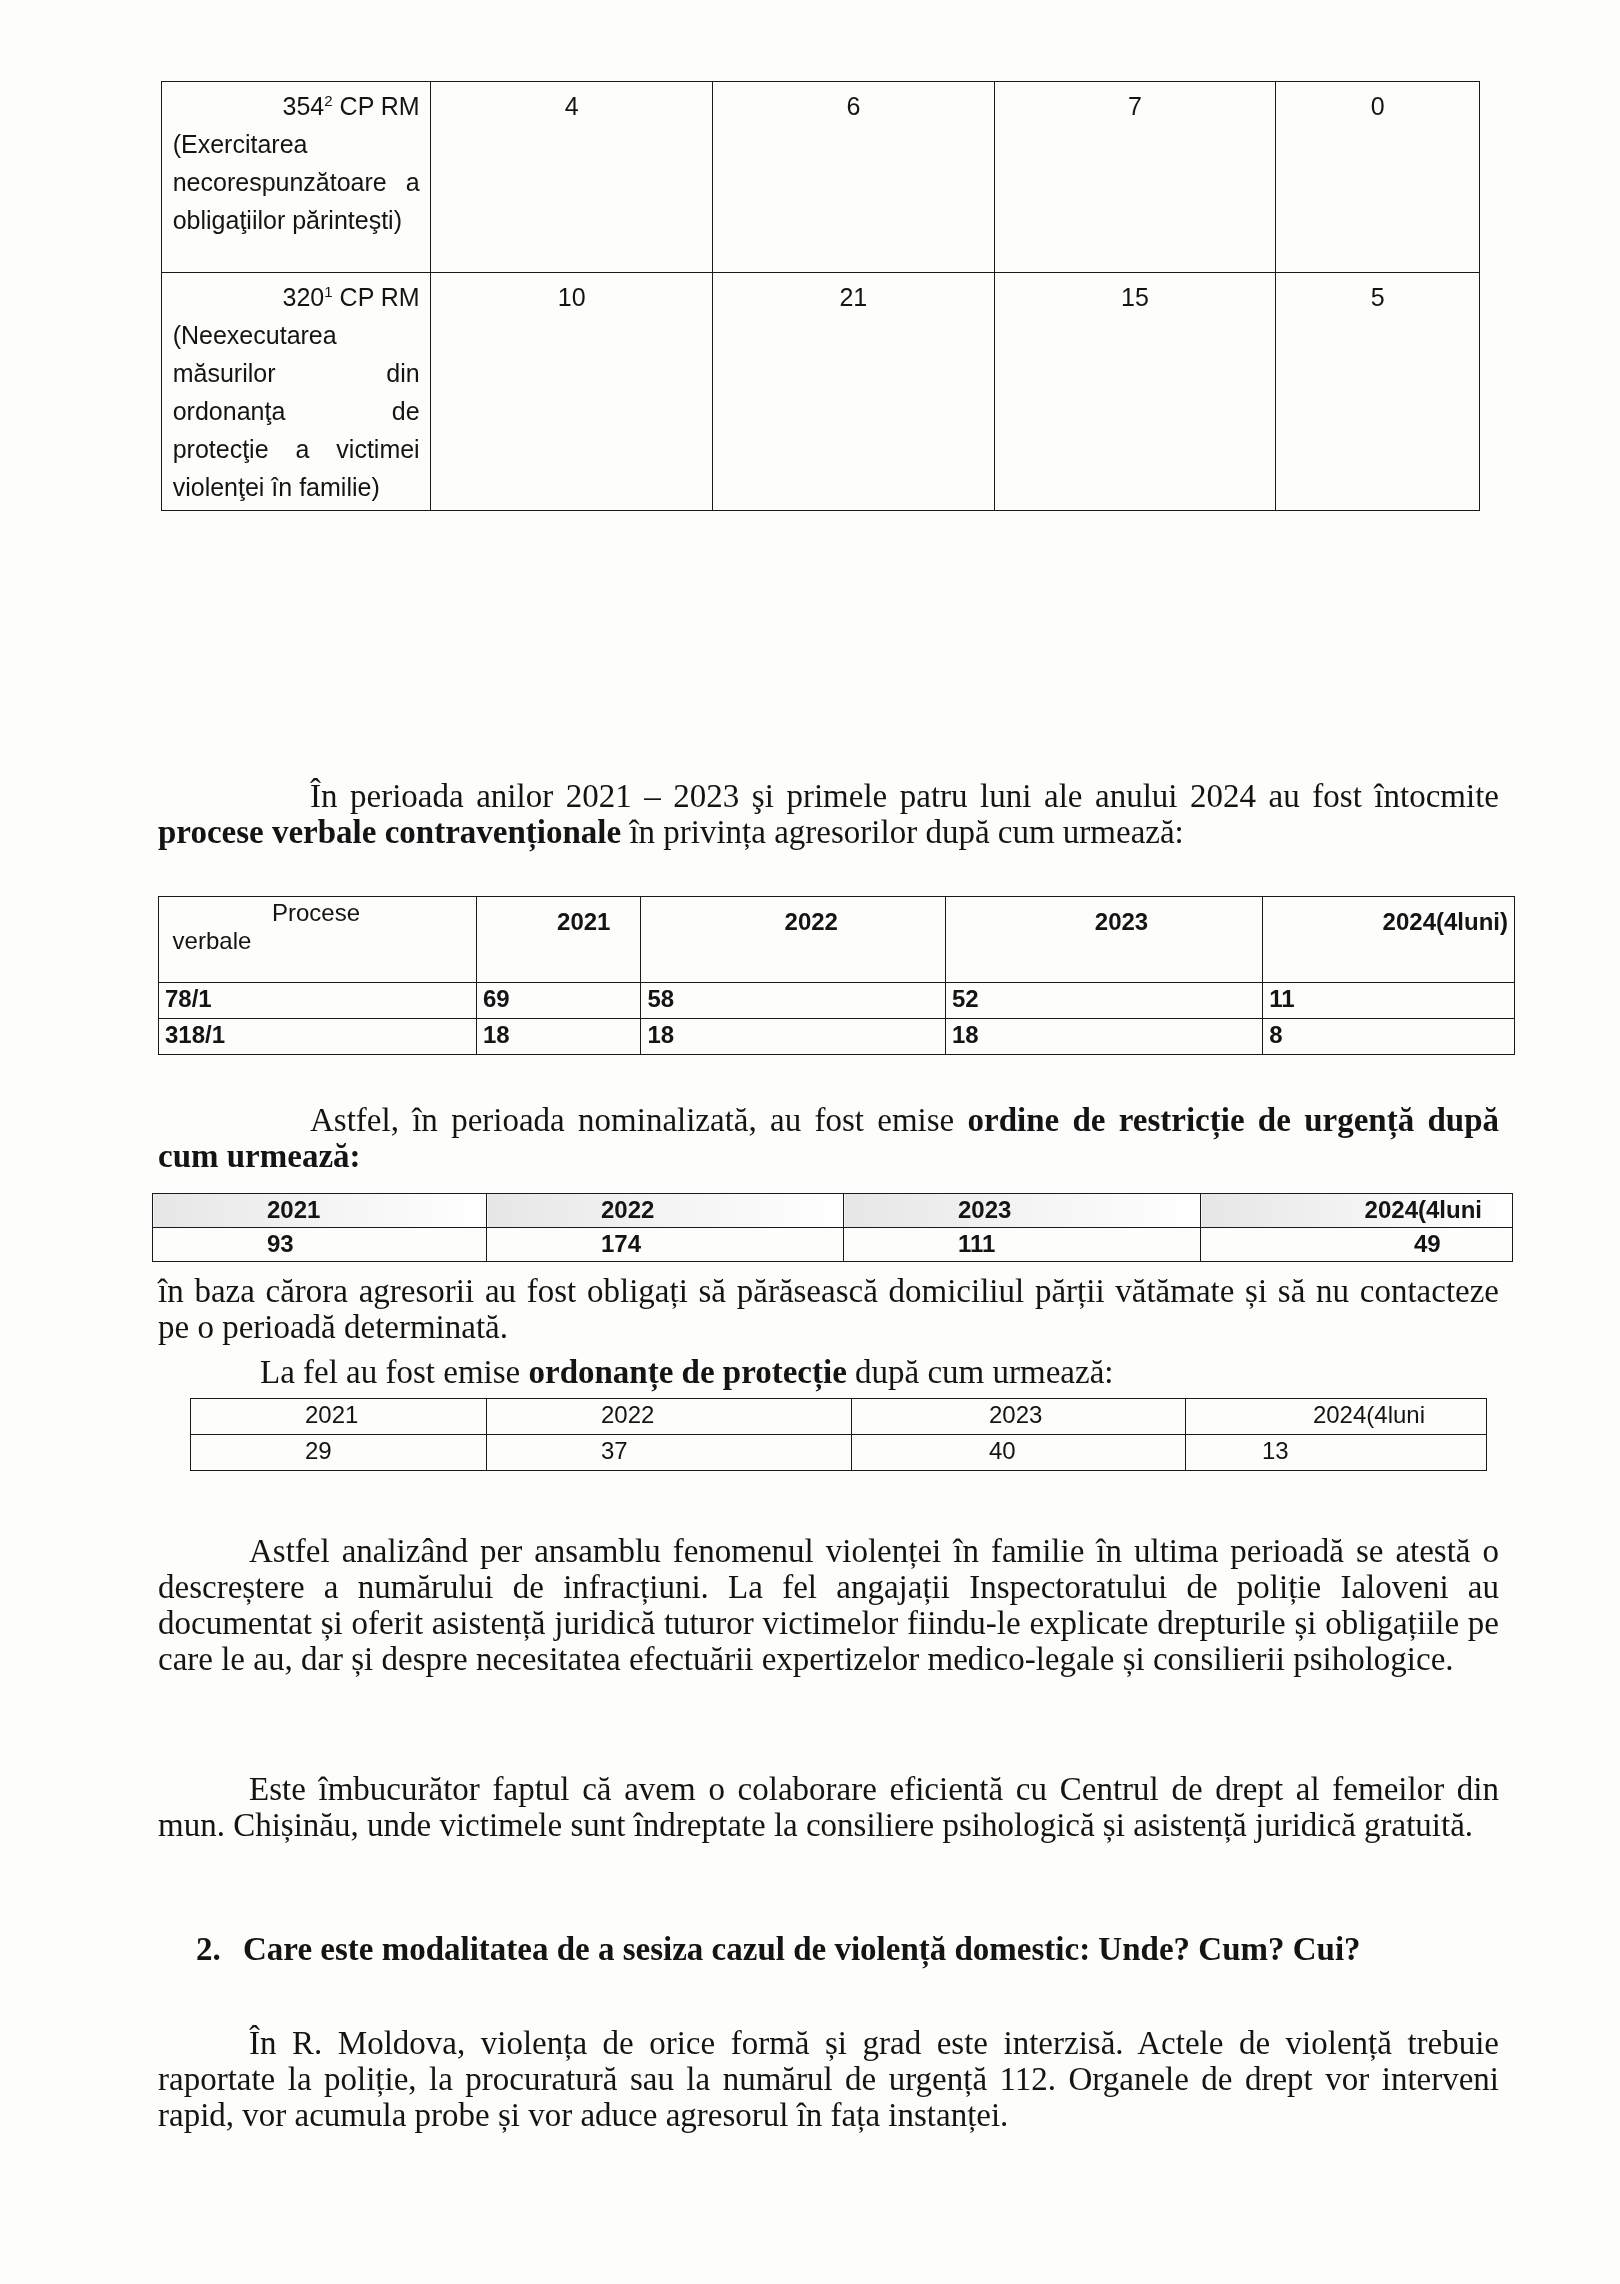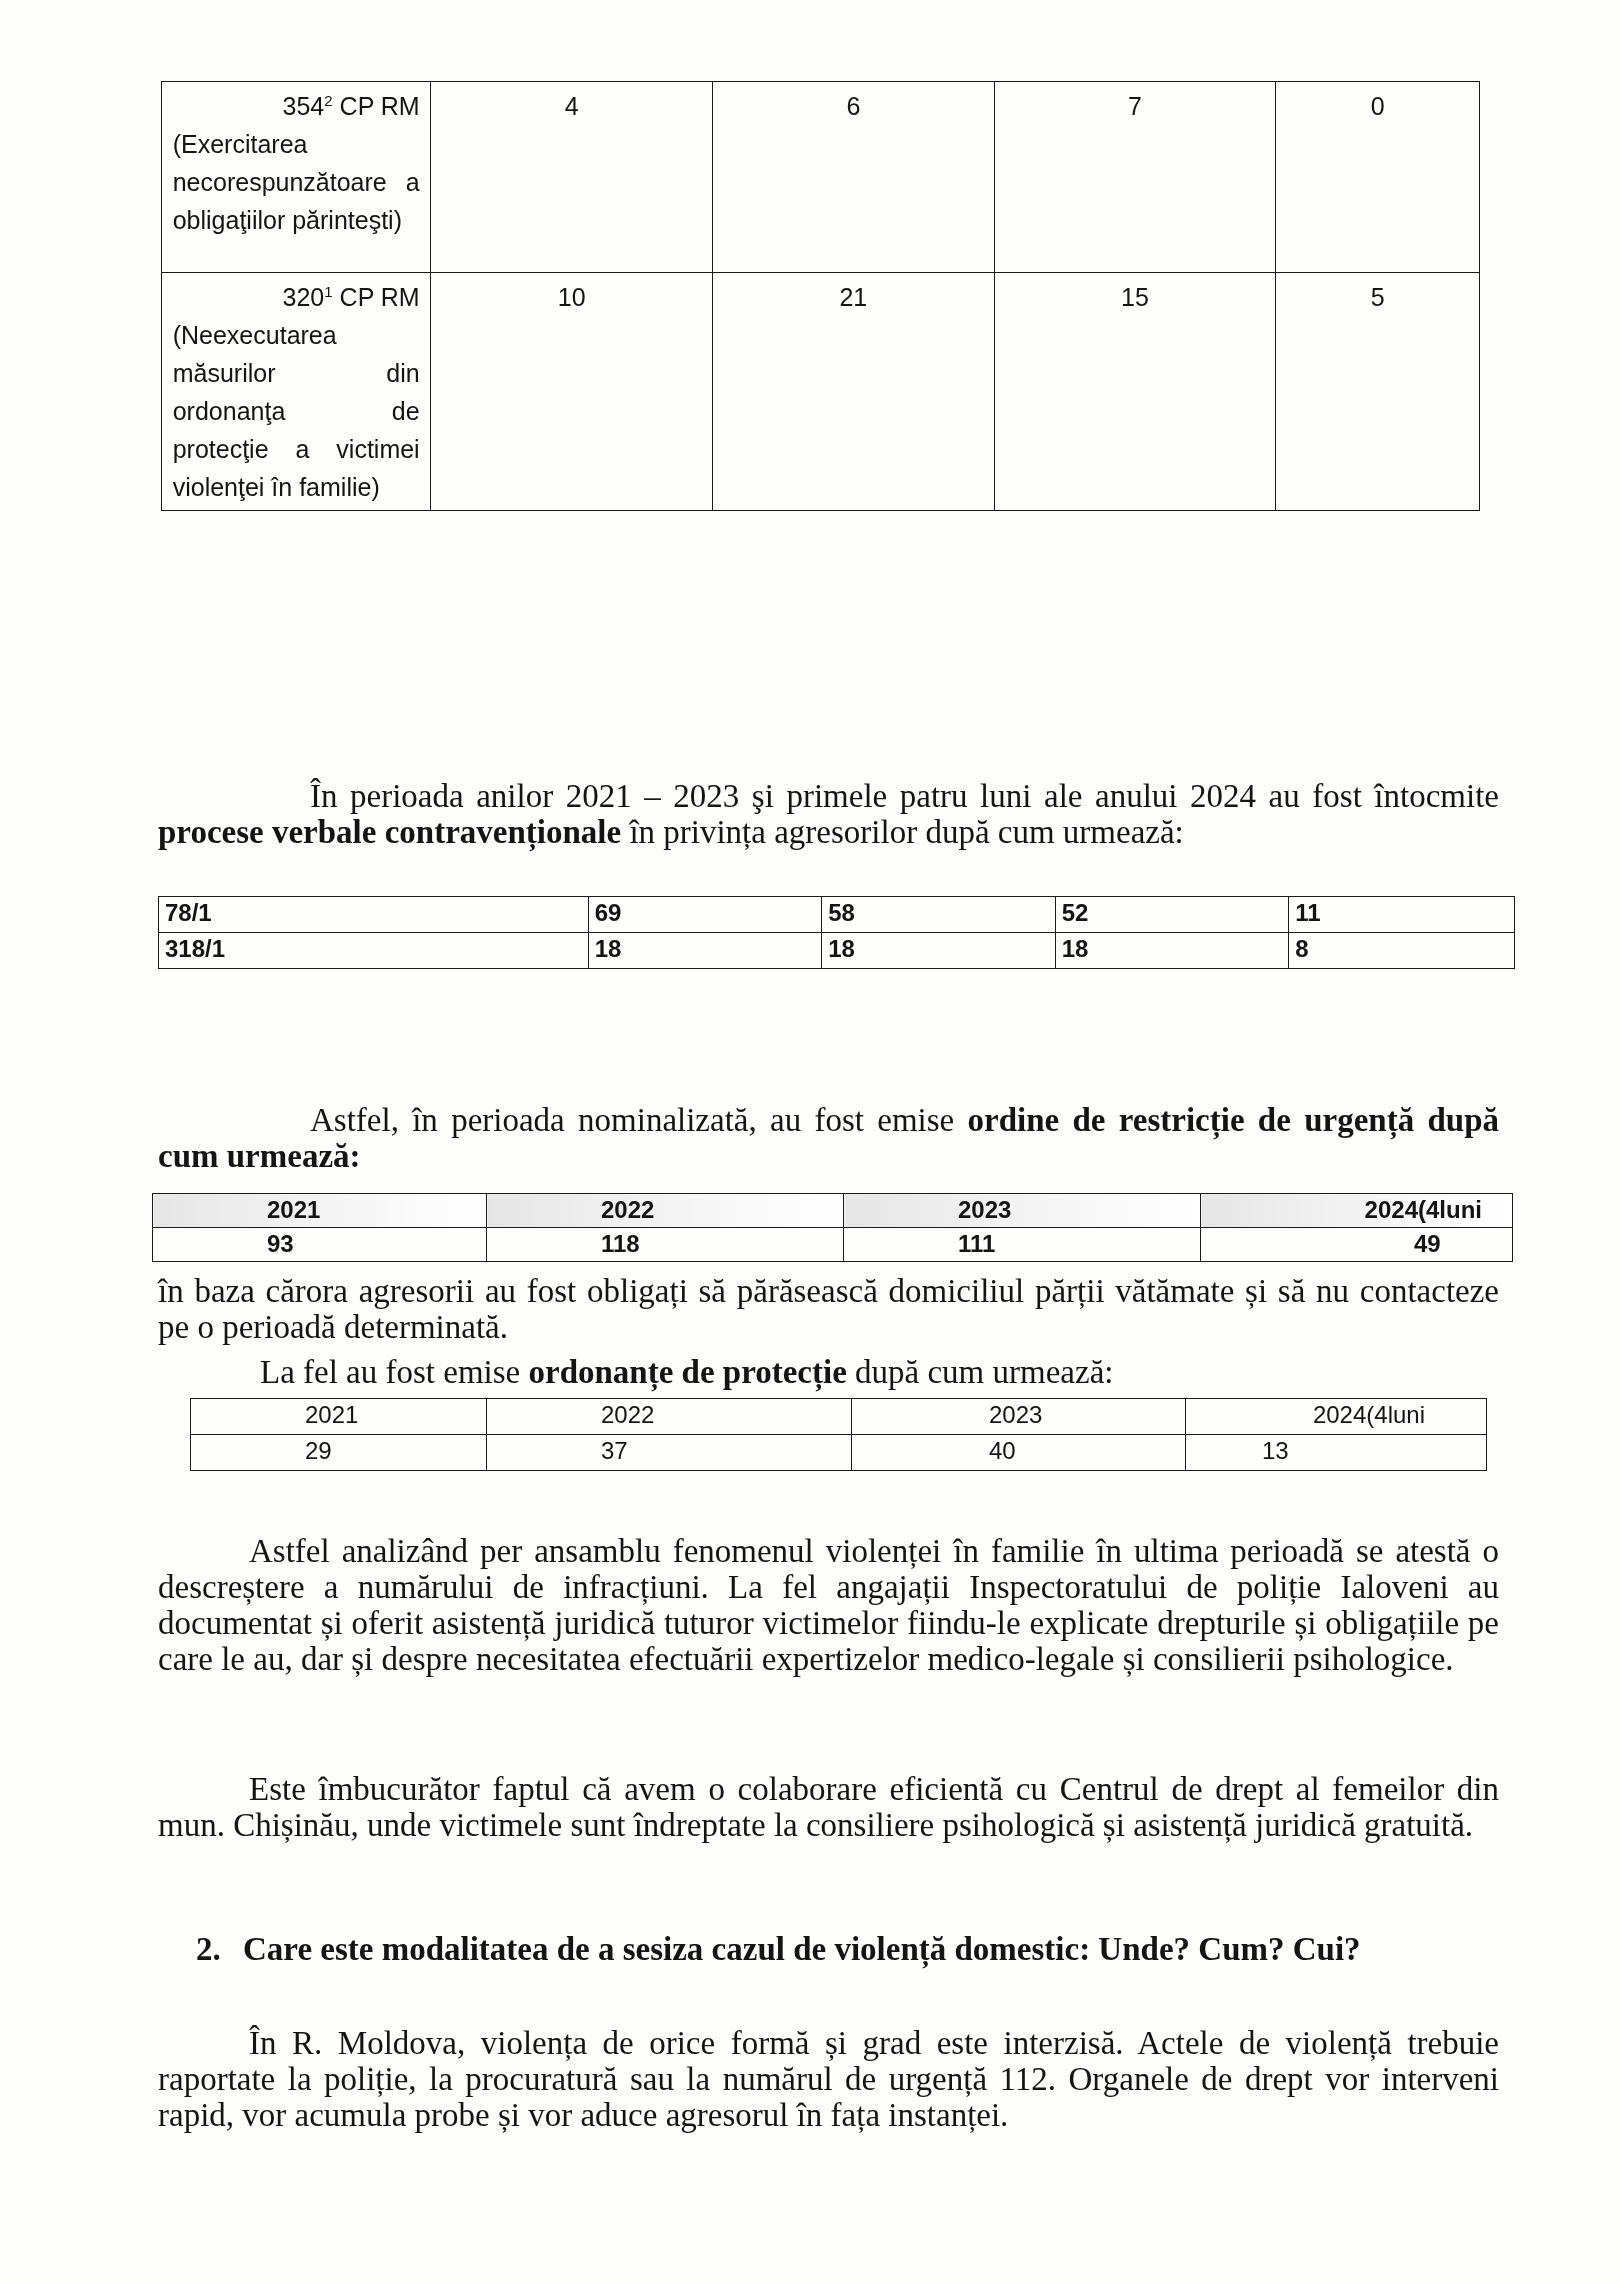--- a/index.html
+++ b/index.html
@@ -82,20 +82,30 @@
     <td class="num">15</td>
     <td class="num">5</td>
   </tr>
 </tbody>
   </table>
 
 <div class="para indent" style="top:778px;"><span>În perioada anilor 2021 – 2023 şi primele patru luni ale anului 2024 au fost întocmite </span><b>procese verbale contravenționale</b><span> în privința agresorilor după cum urmează:</span></div>
 
 <table id="t2">
   <tbody>
+      <tr class="hd">
+    <td class="first" style="width:305px;">
+          <span style="display:block;padding-left:107px;">Procese</span>
+          <span style="display:block;padding-left:7.6px;">verbale</span>
+        </td>
+    <td class="y" style="text-align:right;padding-right:30px;">2021</td>
+    <td class="y" style="text-align:right;padding-right:107px;">2022</td>
+    <td class="y" style="text-align:right;padding-right:114px;">2023</td>
+    <td class="y last">2024(4luni)</td>
+  </tr>
   <tr class="dr">
     <td>78/1</td>
     <td>69</td>
     <td>58</td>
     <td>52</td>
     <td>11</td>
   </tr>
   <tr class="dr">
     <td>318/1</td>
     <td>18</td>
@@ -111,21 +121,21 @@
 <table id="t3">
   <tbody>
       <tr class="hd">
     <td style="width:213px;padding-left:114px;">2021</td>
     <td style="width:236px;">2022</td>
     <td style="width:236px;">2023</td>
     <td class="last">2024(4luni</td>
   </tr>
   <tr>
     <td>93</td>
-    <td>118</td>
+    <td>174</td>
     <td>111</td>
     <td style="padding-left:213px;">49</td>
   </tr>
 </tbody>
   </table>
 
 <div class="para" style="top:1273px;">în baza cărora agresorii au fost obligați să părăsească domiciliul părții vătămate și să nu contacteze pe o perioadă determinată.</div>
 
 <div class="para" style="top:1354px;left:260px;width:1249px;"><span>La fel au fost emise </span><b>ordonanțe de protecție</b><span> după cum urmează:</span></div>
 

